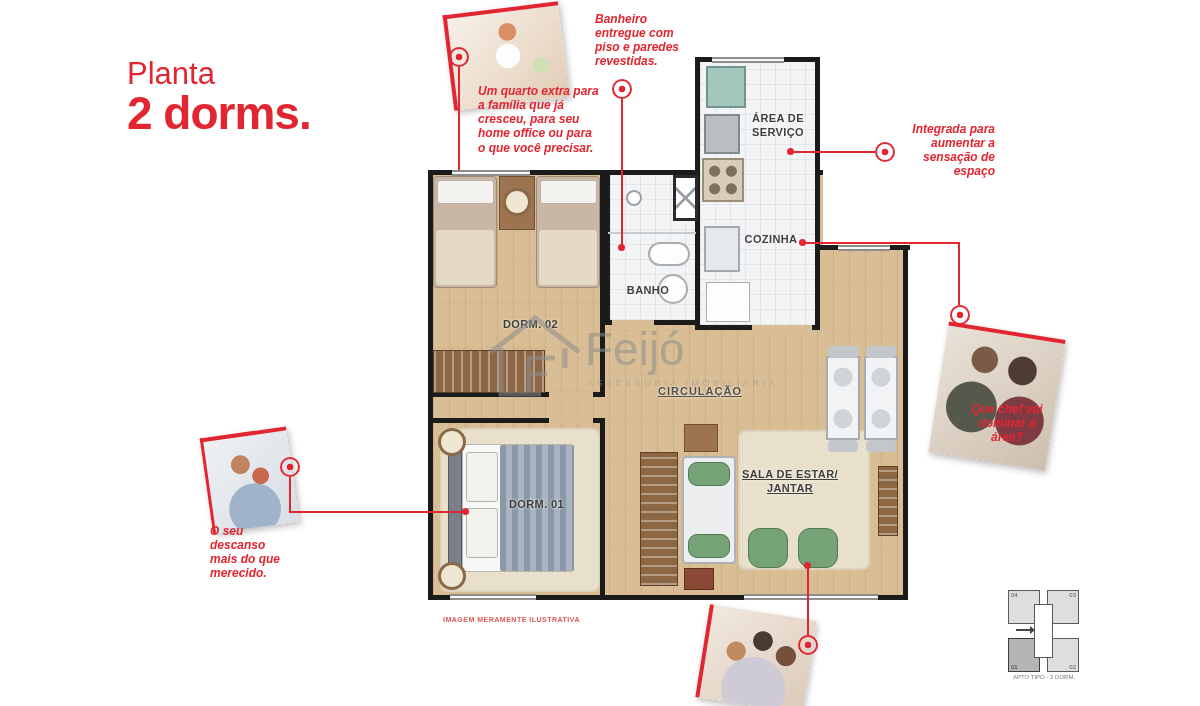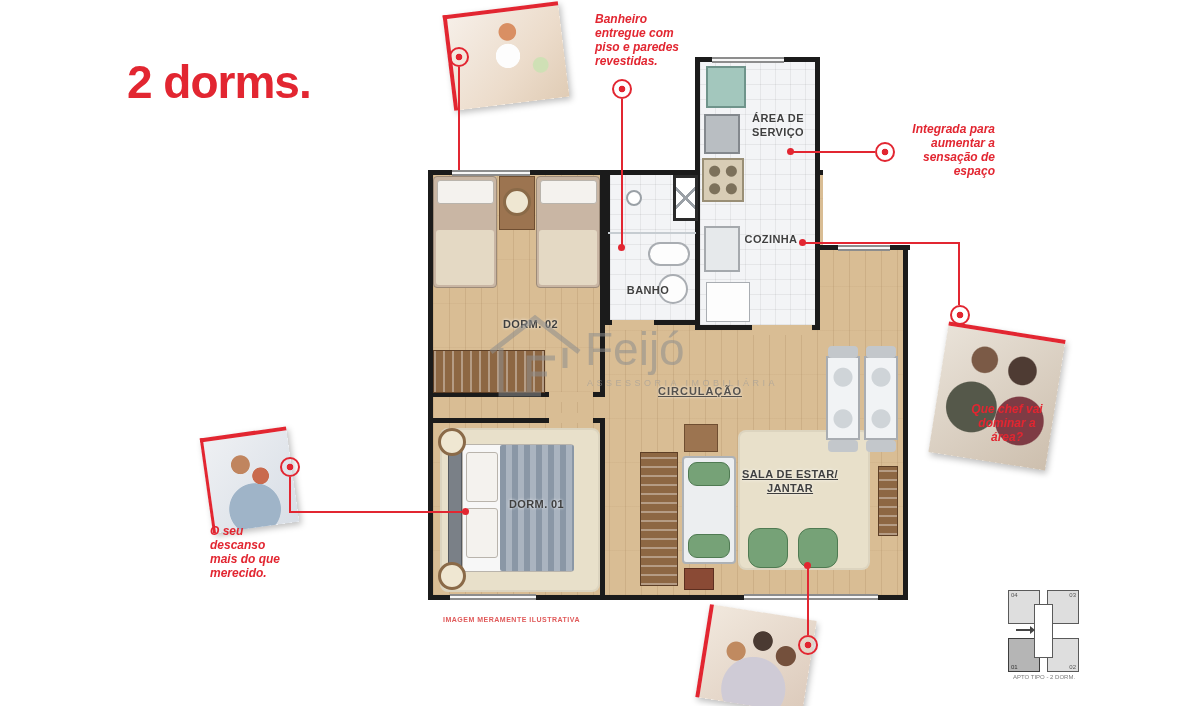--- a/index.html
+++ b/index.html
@@ -96,20 +96,21 @@
   .white-fix{background:#fdfdfd;border:1px solid #a9adb2;}
   .rug{background:#e8e0ca;border-radius:8px;box-shadow:inset 0 0 0 2px rgba(0,0,0,.05);}
   .green{background:#76a277;border:1px solid #4f7a52;border-radius:9px;}
 </style>
 </head>
 <body>
 
 <div class="stage">
 
   <div class="title-block">
+    <div class="title-kicker">Planta</div>
     <div class="title-main">2 dorms.</div>
   </div>
 
   <div id="pl-base" class="room wood"></div>
   <div id="pl-cover"></div>
   <div id="pl-wall-living-top"></div>
   <div id="pl-kitchen" class="room tile"></div>
   <div id="pl-dorm2" class="room wood"></div>
   <div id="pl-banho" class="room tile"></div>
   <div id="pl-dorm1" class="room wood"></div>
@@ -202,20 +203,21 @@
     <div style="position:absolute;left:102px;top:72px;font-size:9px;letter-spacing:3.5px;color:#9a9a9a;white-space:nowrap;">ASSESSORIA IMOBILIÁRIA</div>
   </div>
 
   <div style="position:absolute;left:443px;top:616px;font-size:7px;letter-spacing:.5px;color:#e05a5a;font-weight:700;">IMAGEM MERAMENTE ILUSTRATIVA</div>
 
   <div class="photo ph-child"></div>
   <div class="photo ph-cook"></div>
   <div class="photo ph-rest"></div>
   <div class="photo ph-family"></div>
 
+  <div class="ann" style="left:478px;top:84px;width:124px;">Um quarto extra para a família que já cresceu, para seu home office ou para o que você precisar.</div>
   <div class="ann" style="left:595px;top:12px;width:102px;">Banheiro entregue com piso e paredes revestidas.</div>
   <div class="ann" style="left:903px;top:122px;width:92px;text-align:right;">Integrada para aumentar a sensação de espaço</div>
   <div class="ann" style="left:964px;top:402px;width:86px;text-align:center;">Que chef vai dominar a área?</div>
   <div class="ann" style="left:210px;top:524px;width:80px;">O seu descanso mais do que merecido.</div>
 
   <div class="marker" style="left:449px;top:47px;"></div>
   <div class="lineV" style="left:458px;top:67px;height:103px;"></div>
 
   <div class="marker" style="left:612px;top:79px;"></div>
   <div class="lineV" style="left:621px;top:99px;height:148px;"></div>

